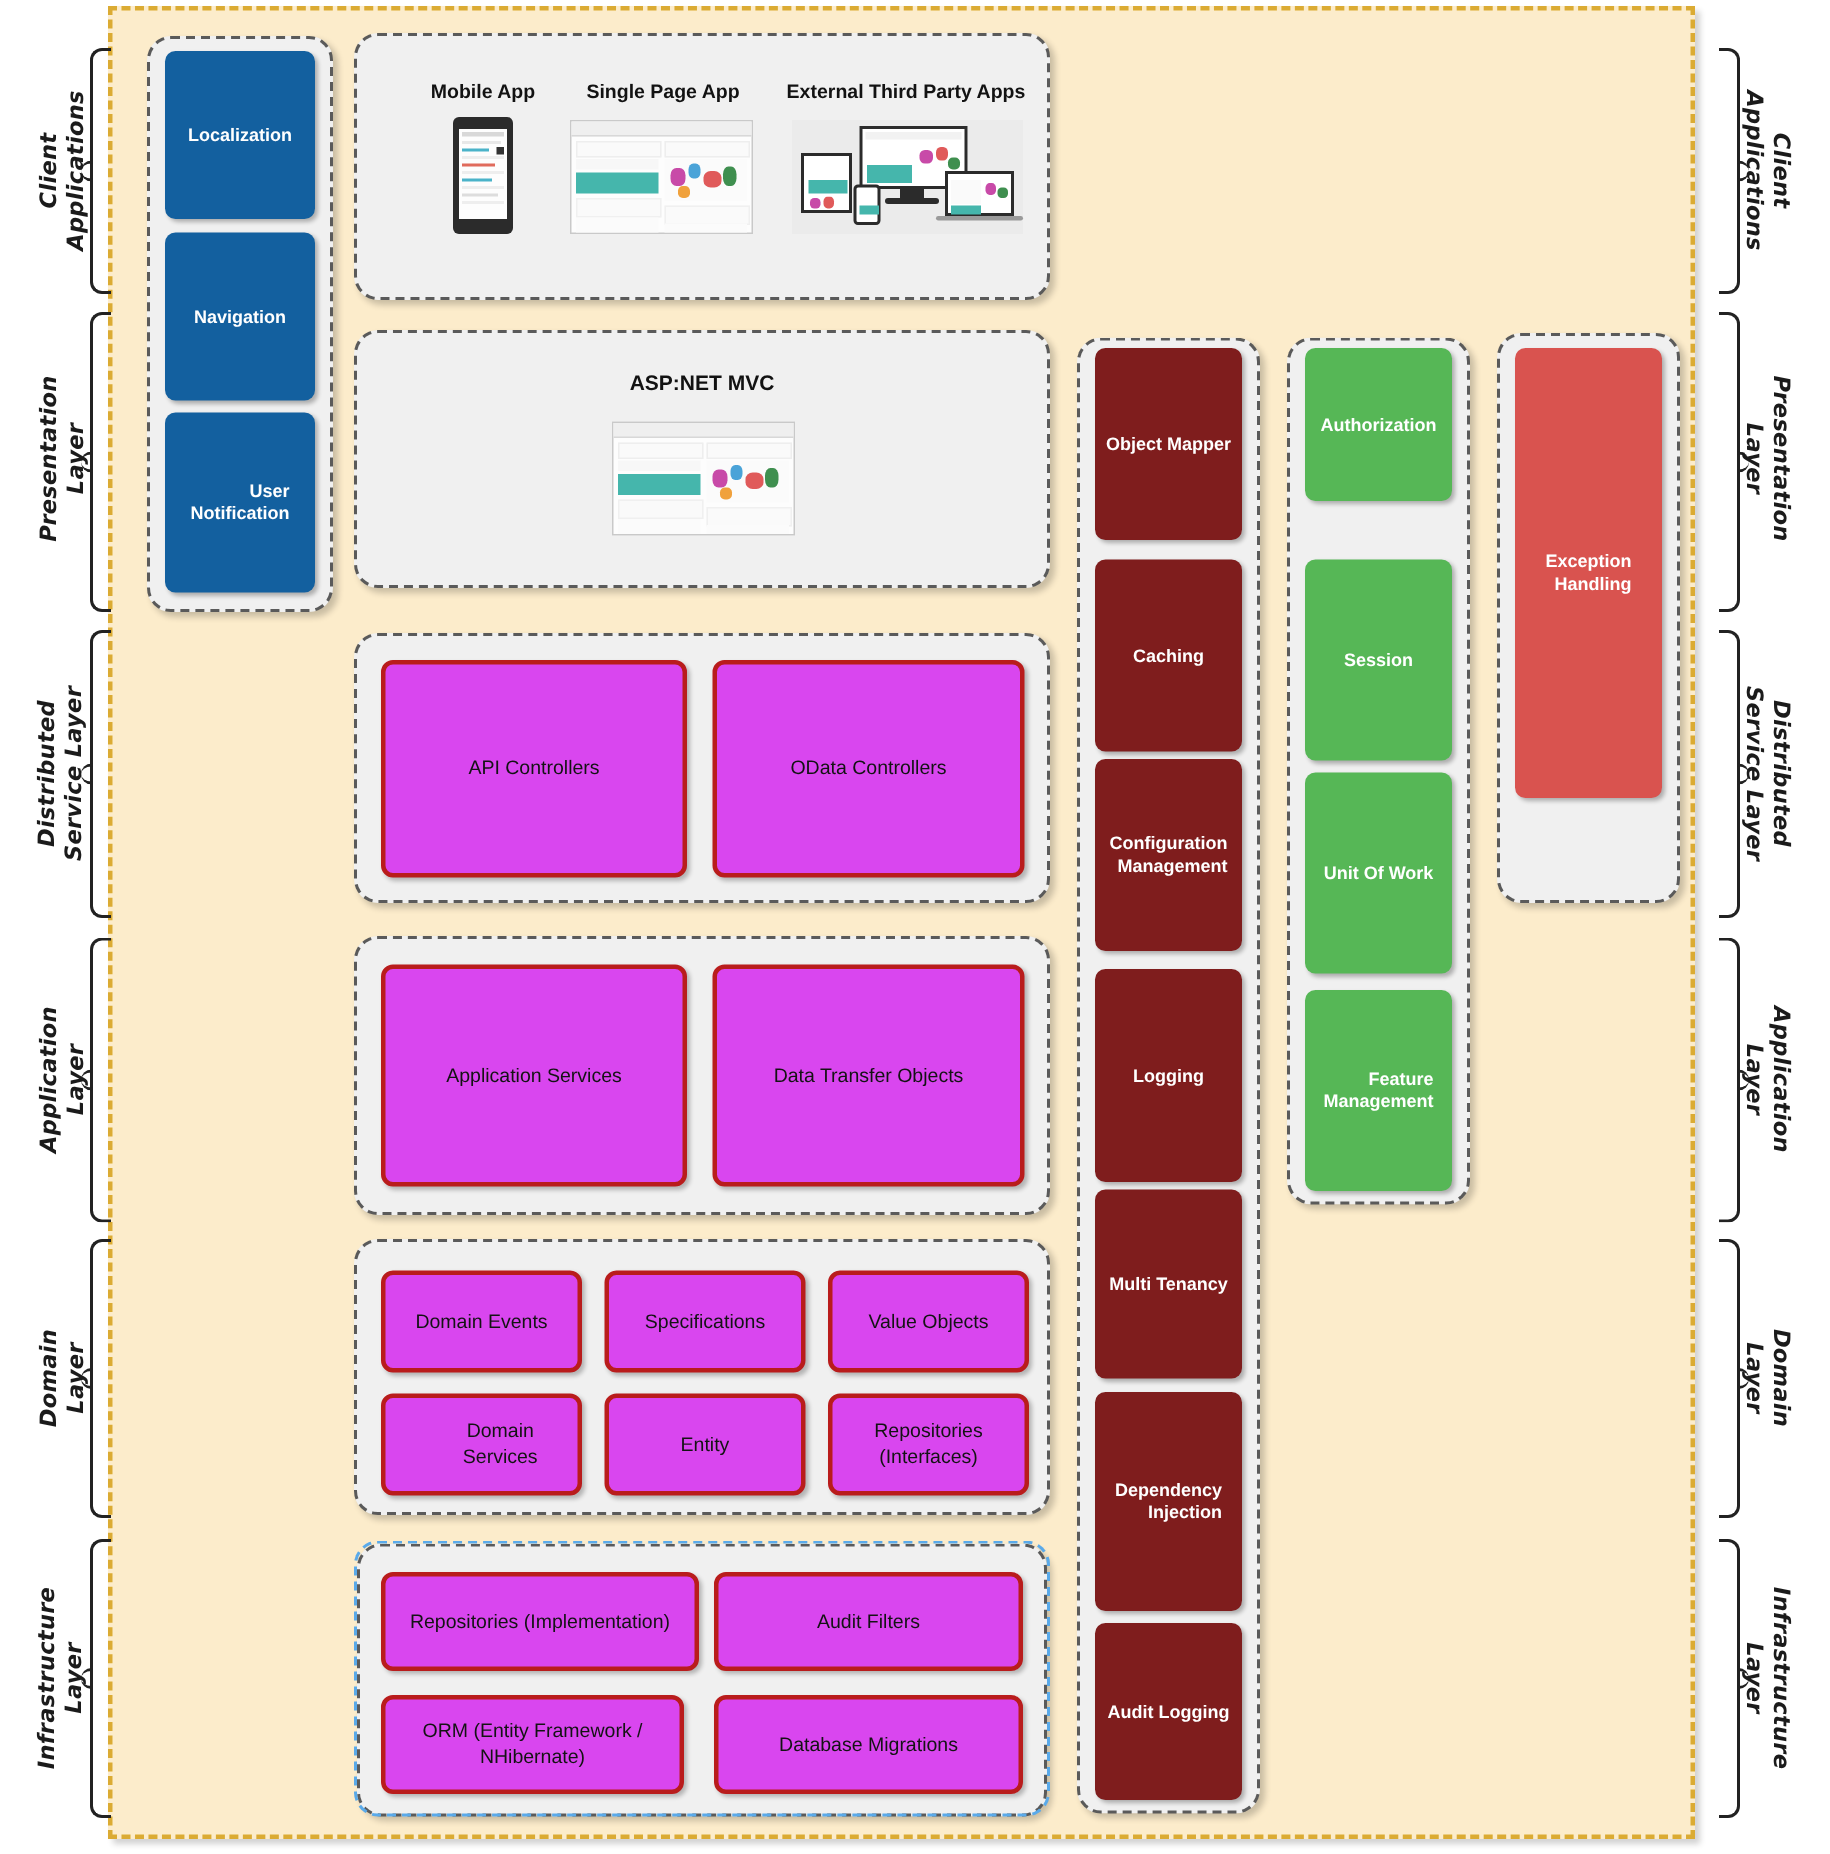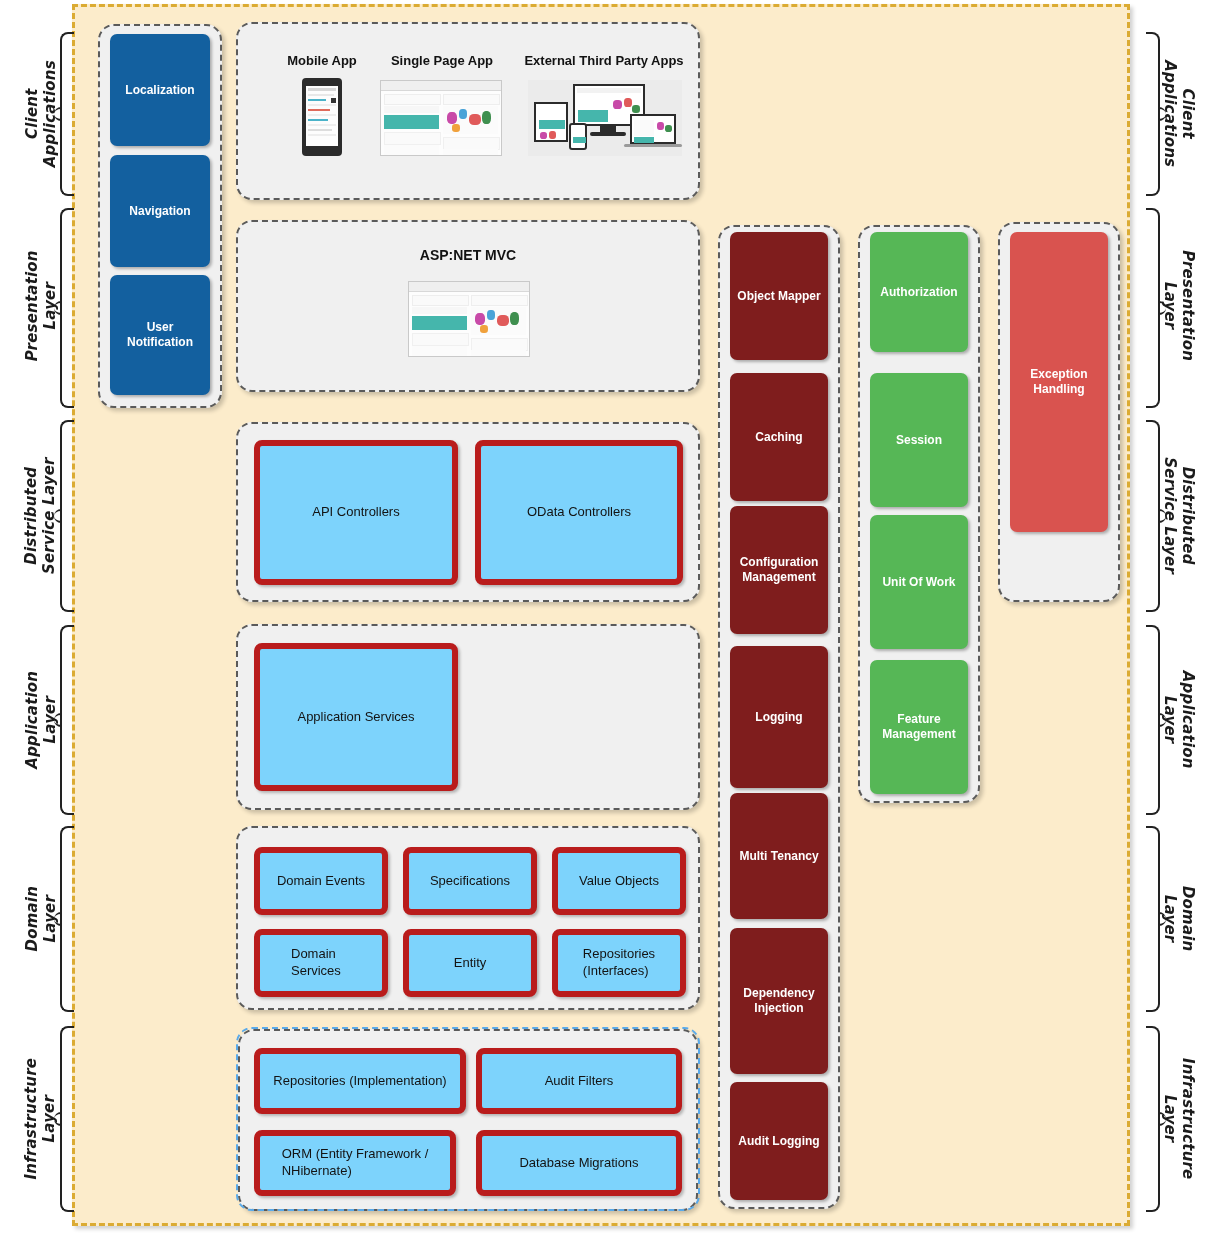--- a/index.html
+++ b/index.html
@@ -76,45 +76,45 @@
   .group.blue-dash { border-color: #5aaaea; }
 
   
   .tile {
     position: absolute;
     box-sizing: border-box;
     border-radius: 7px;
     display: flex;
     align-items: center;
     justify-content: center;
-    text-align: center;
+    text-align: right;
     color: #ffffff;
     font-size: 12px;
     font-weight: 700;
     line-height: 1.25;
     padding: 4px;
     box-shadow: 2px 2px 3px rgba(0,0,0,0.28);
     white-space: pre-line;
   }
   .tile.navy  { background: #13609f; }
   .tile.cyan  { background: #7f1d1d; }
   .tile.green { background: #56b756; }
   .tile.red   { background: #d9534f; }
 
   
   .card {
     position: absolute;
     box-sizing: border-box;
-    background: #7dd3fc;
-    border: 6px solid #b91c1c;
+    background: #d946ef;
+    border: 3px solid #b91c1c;
     border-radius: 8px;
     display: flex;
     align-items: center;
     justify-content: center;
-    text-align: left;
+    text-align: center;
     color: #131313;
     font-size: 13px;
     font-weight: 400;
     line-height: 1.3;
     padding: 4px 6px;
     box-shadow: 2px 2px 3px rgba(0,0,0,0.25);
     white-space: pre-line;
   }
 
   
@@ -340,20 +340,21 @@
       <div style="position:absolute;left:62px;top:58px;width:55px;height:6px;background:#fbfbfb;"></div>
     </div>
   </div>
 
   <div class="group" style="left:236px; top:422px; width:464px; height:180px;"></div>
   <div class="card" style="left:254px; top:440px; width:204px; height:145px;">API Controllers</div>
   <div class="card" style="left:475px; top:440px; width:208px; height:145px;">OData Controllers</div>
 
   <div class="group" style="left:236px; top:624px; width:464px; height:186px;"></div>
   <div class="card" style="left:254px; top:643px; width:204px; height:148px;">Application Services</div>
+  <div class="card" style="left:475px; top:643px; width:208px; height:148px;">Data Transfer Objects</div>
 
   <div class="group" style="left:236px; top:826px; width:464px; height:184px;"></div>
   <div class="card" style="left:254px; top:847px; width:134px; height:68px;">Domain Events</div>
   <div class="card" style="left:403px; top:847px; width:134px; height:68px;">Specifications</div>
   <div class="card" style="left:552px; top:847px; width:134px; height:68px;">Value Objects</div>
   <div class="card" style="left:254px; top:929px; width:134px; height:68px;padding-left:31px;">Domain Services</div>
   <div class="card" style="left:403px; top:929px; width:134px; height:68px;">Entity</div>
   <div class="card" style="left:552px; top:929px; width:134px; height:68px;">Repositories
 (Interfaces)</div>
 
@@ -370,21 +371,21 @@
   <div class="tile cyan" style="left:730px; top:373px; width:98px; height:128px;">Caching</div>
   <div class="tile cyan" style="left:730px; top:506px; width:98px; height:128px;">Configuration
 Management</div>
   <div class="tile cyan" style="left:730px; top:646px; width:98px; height:142px;">Logging</div>
   <div class="tile cyan" style="left:730px; top:793px; width:98px; height:126px;">Multi Tenancy</div>
   <div class="tile cyan" style="left:730px; top:928px; width:98px; height:146px;">Dependency
 Injection</div>
   <div class="tile cyan" style="left:730px; top:1082px; width:98px; height:118px;">Audit Logging</div>
 
   <div class="group" style="left:858px; top:225px; width:122px; height:578px;"></div>
-  <div class="tile green" style="left:870px; top:232px; width:98px; height:120px;">Authorization</div>
+  <div class="tile green" style="left:870px; top:232px; width:98px; height:102px;">Authorization</div>
   <div class="tile green" style="left:870px; top:373px; width:98px; height:134px;">Session</div>
   <div class="tile green" style="left:870px; top:515px; width:98px; height:134px;">Unit Of Work</div>
   <div class="tile green" style="left:870px; top:660px; width:98px; height:134px;">Feature
 Management</div>
 
   <div class="group" style="left:998px; top:222px; width:122px; height:380px;"></div>
   <div class="tile red" style="left:1010px; top:232px; width:98px; height:300px;">Exception
 Handling</div>
 
 </div>

